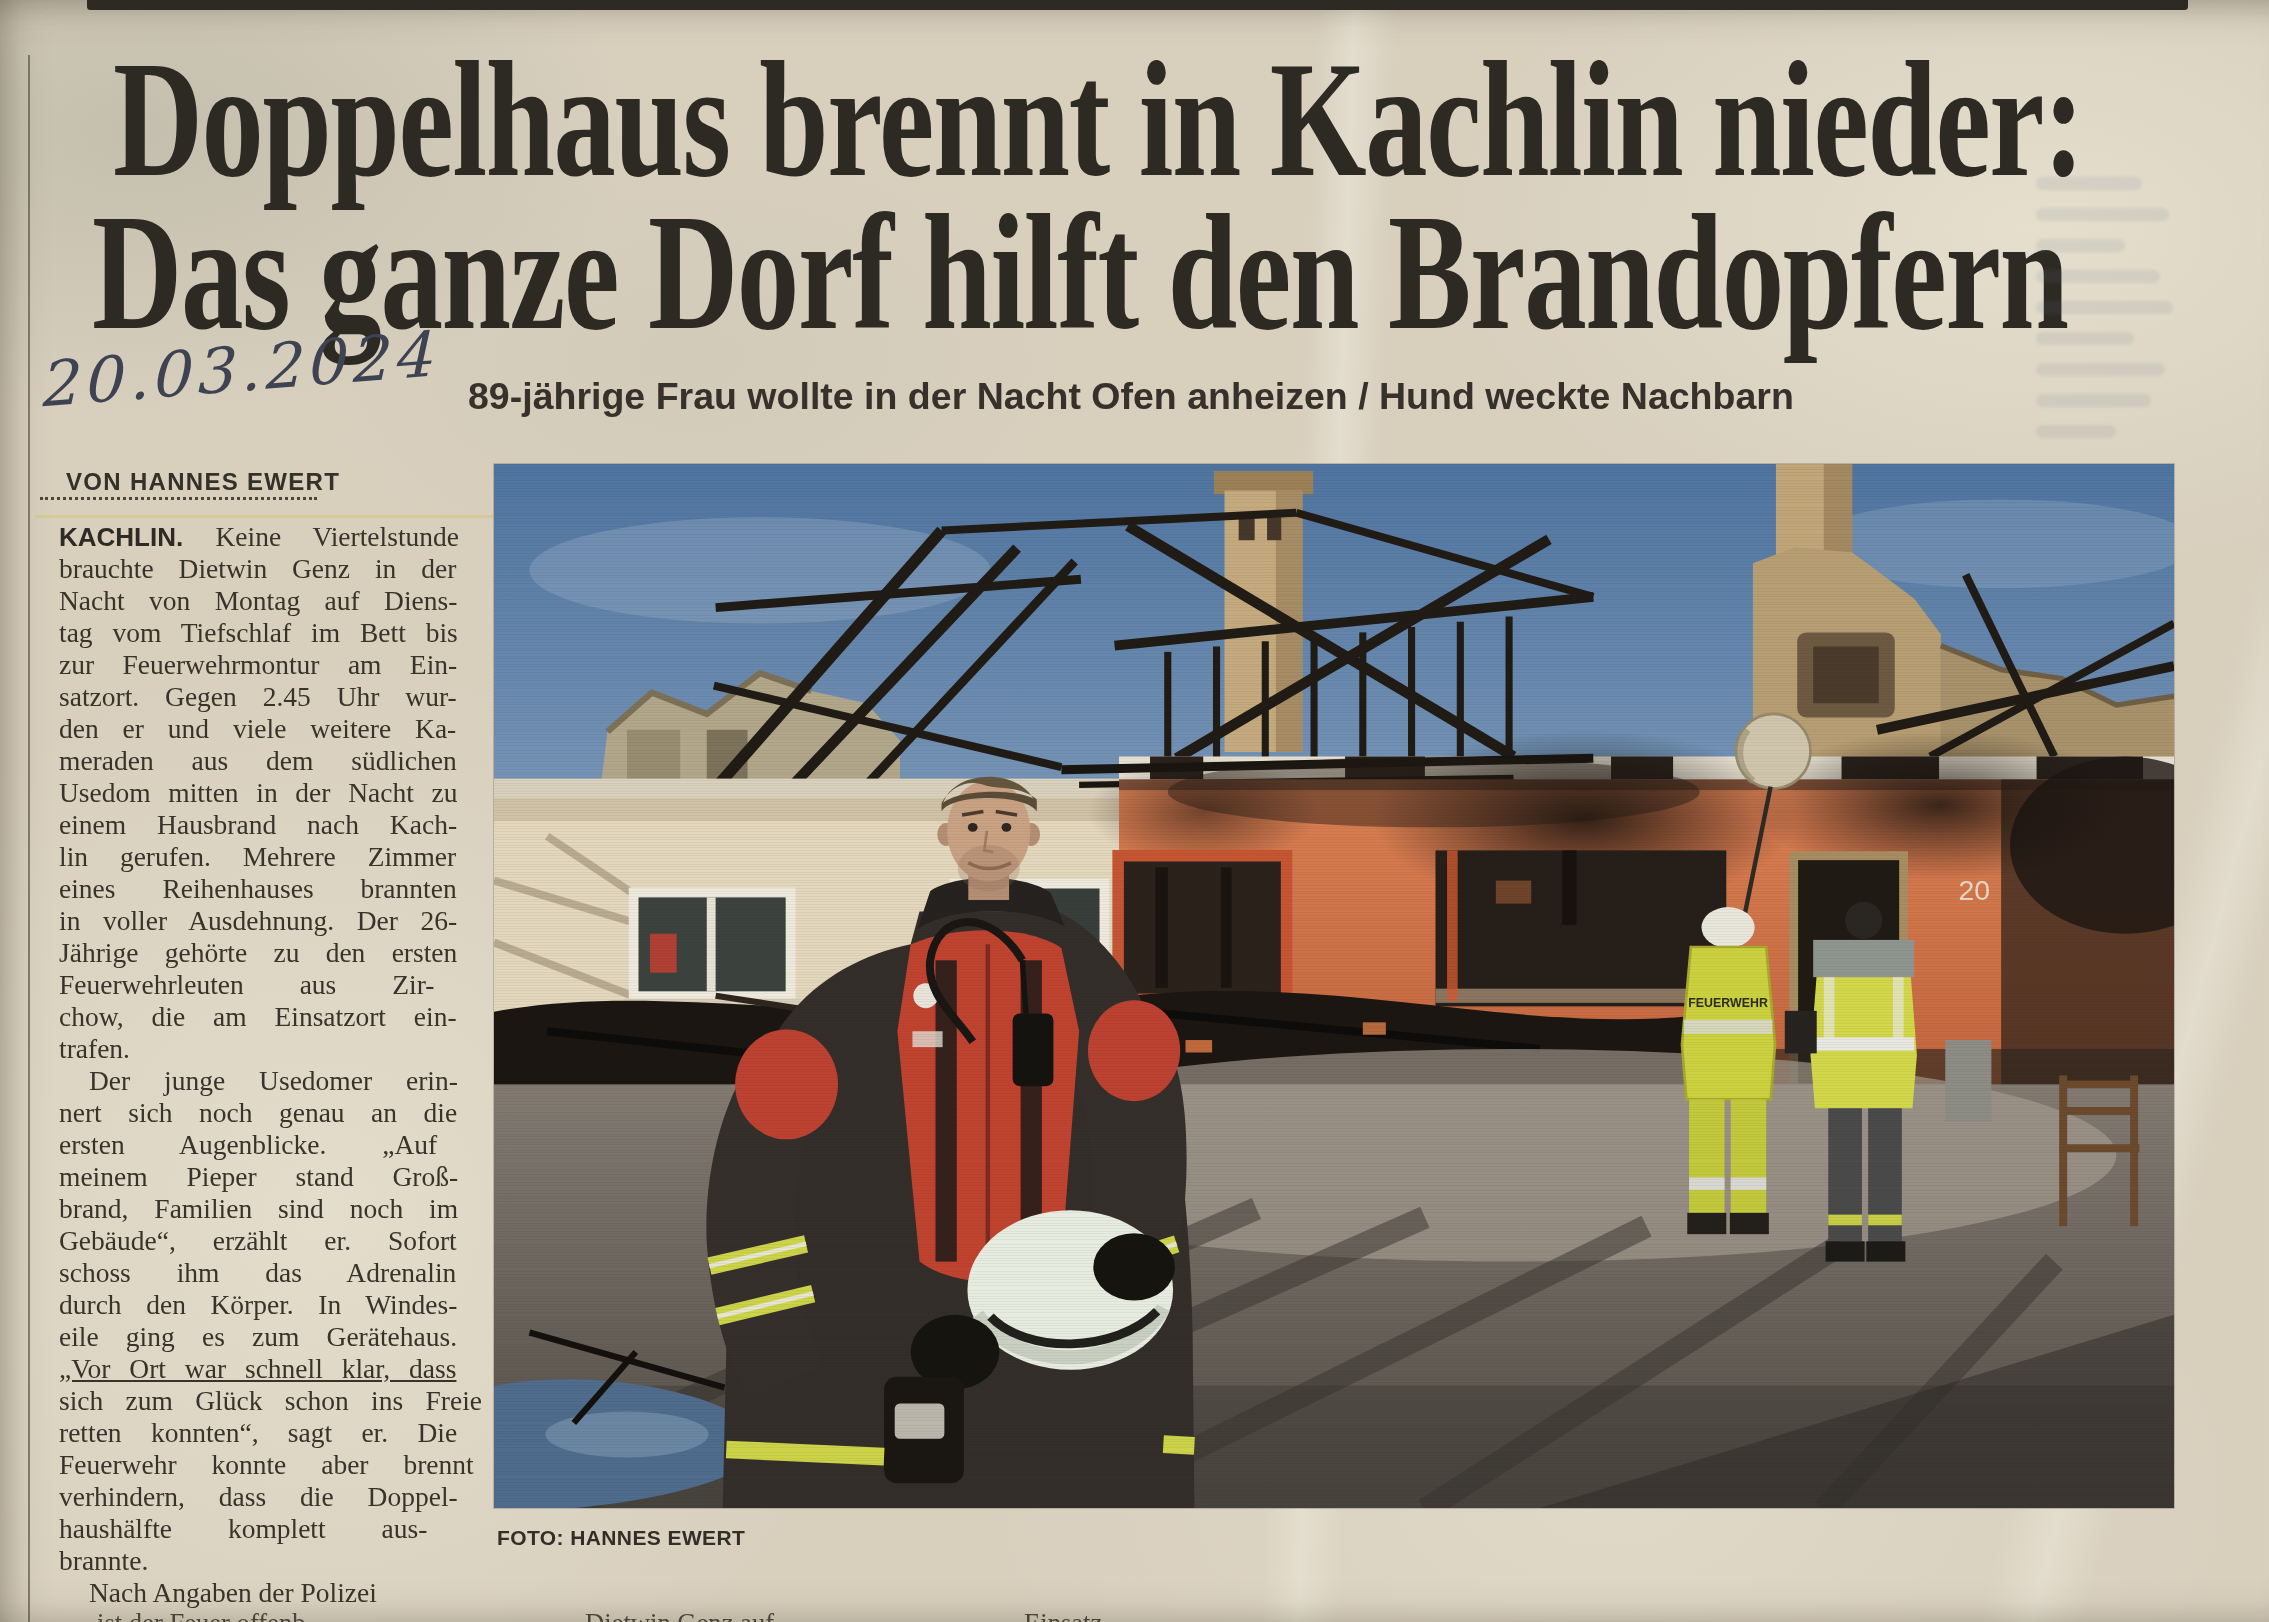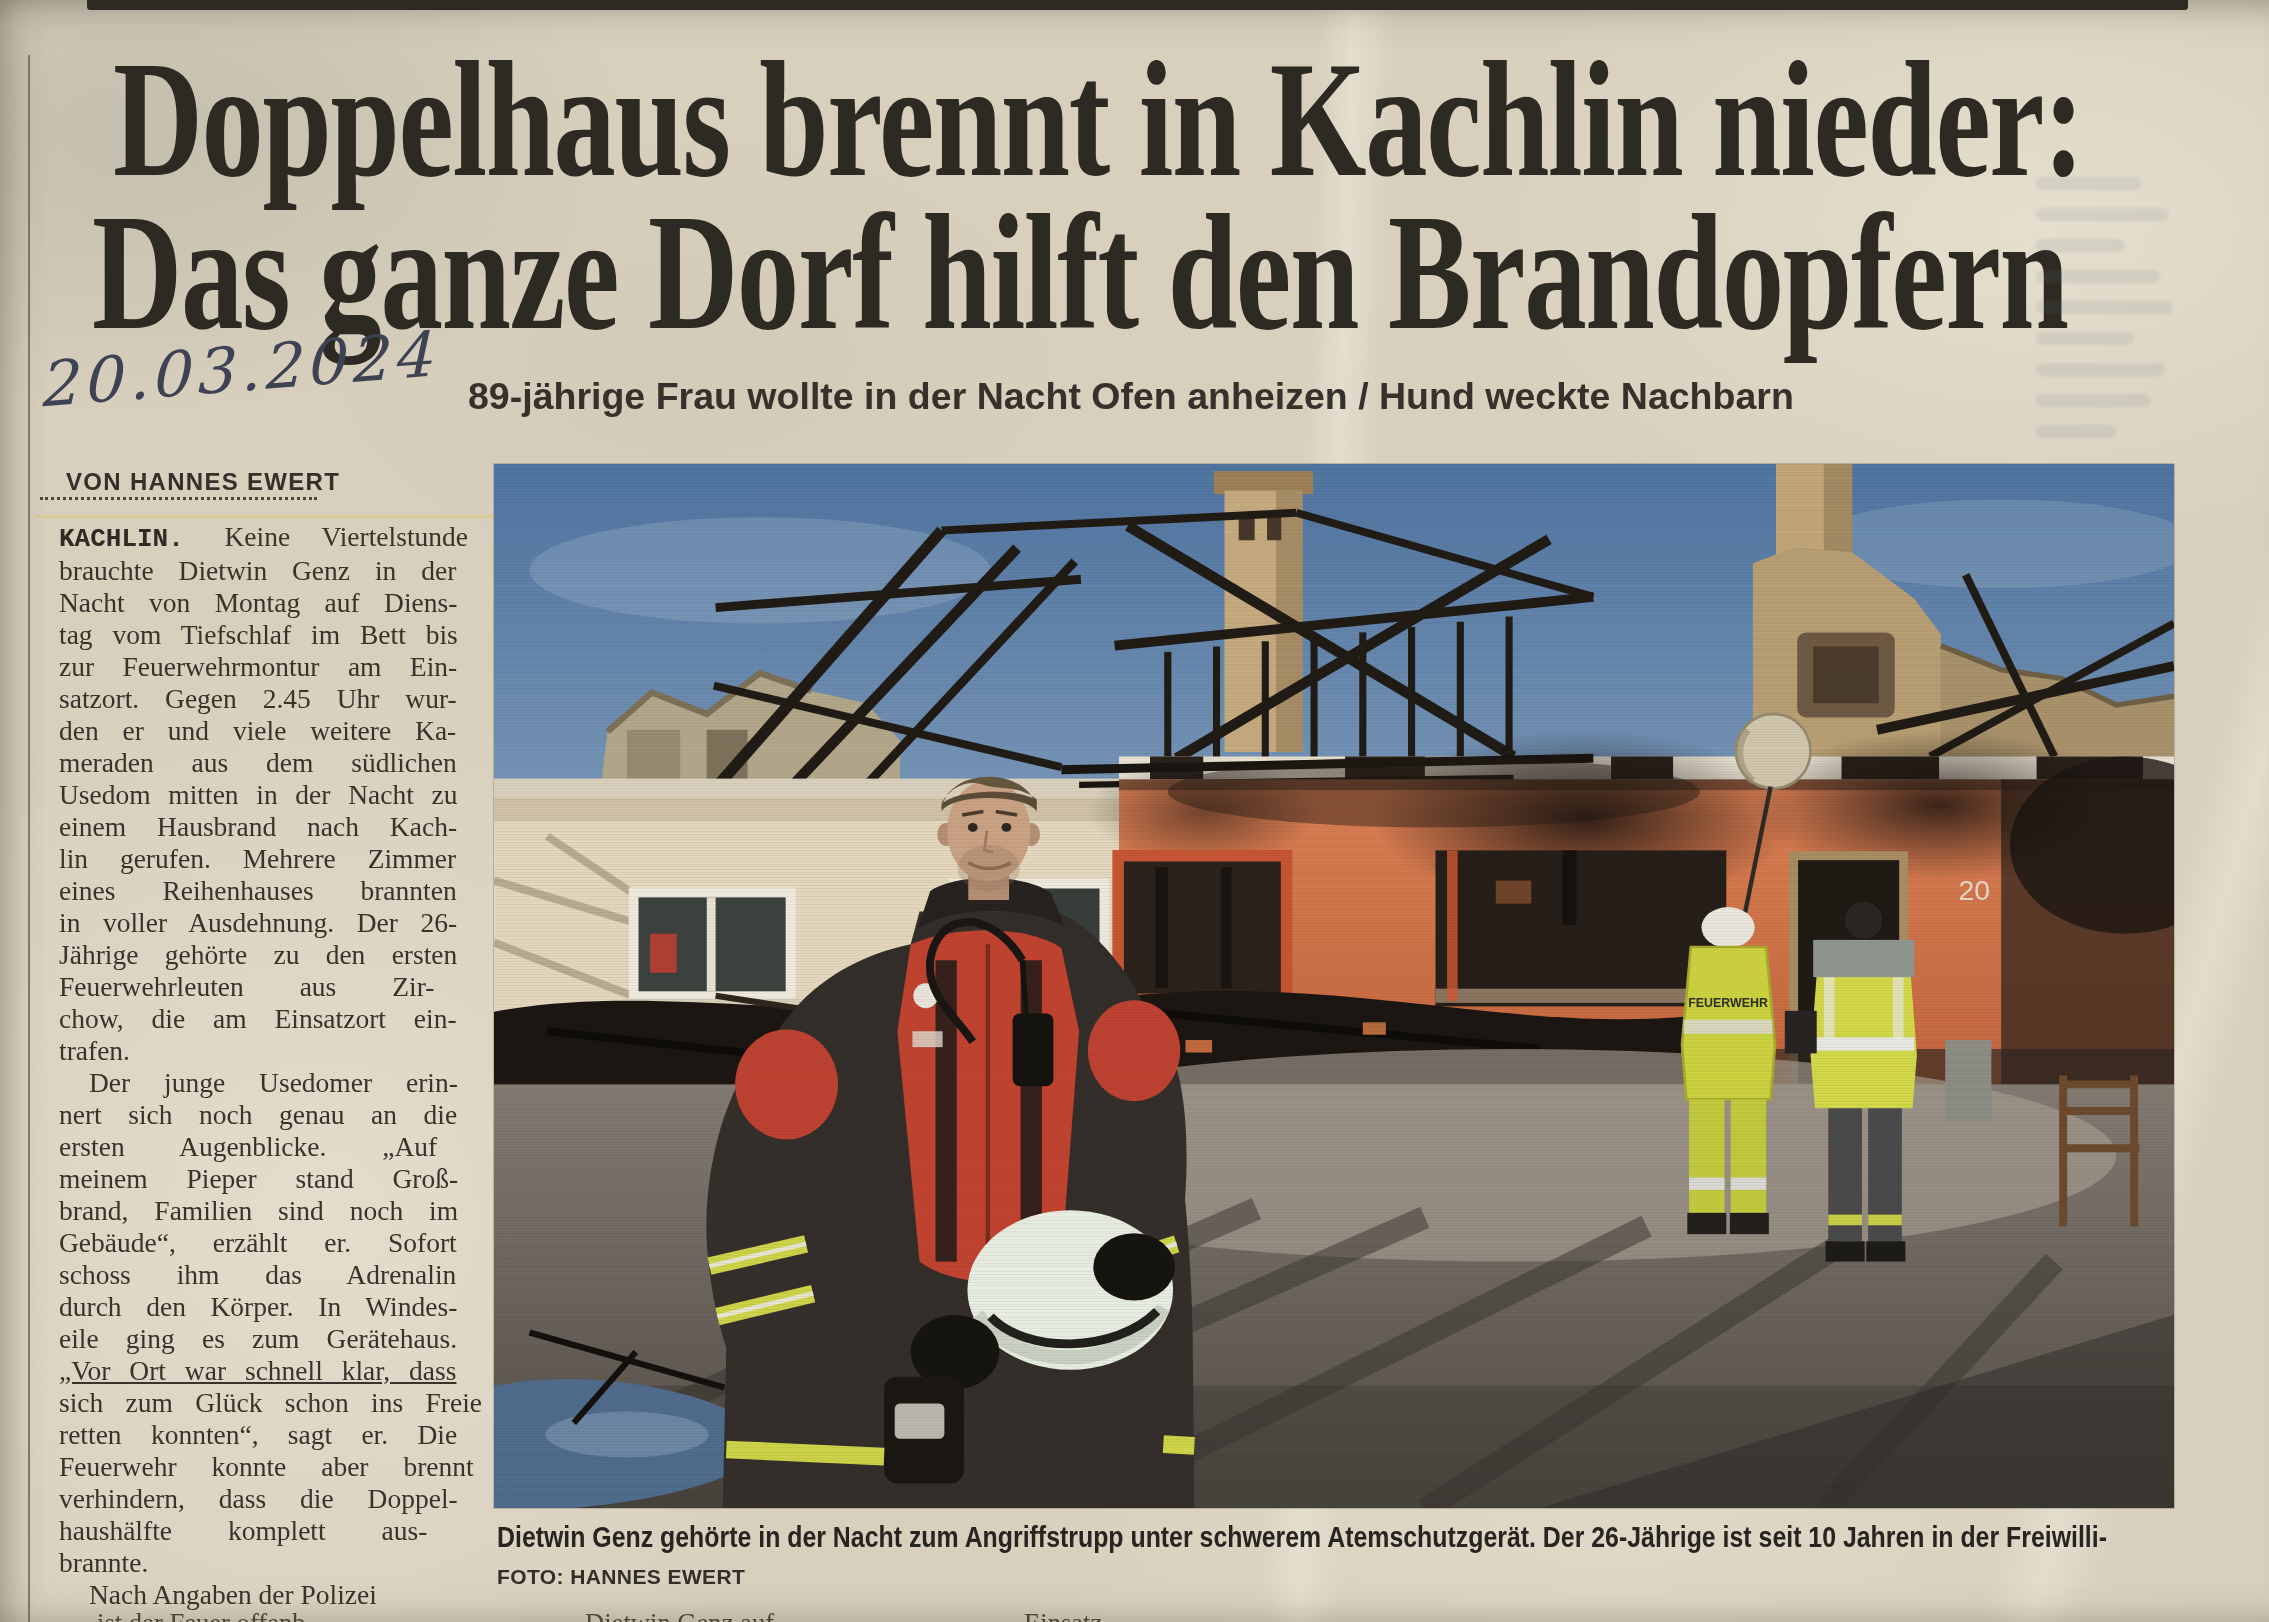--- a/index.html
+++ b/index.html
@@ -33,21 +33,21 @@
   .subheadline{left:468px;top:376px;font-family:"Liberation Sans", sans-serif;font-weight:bold;
     font-size:37px;color:#36312a;white-space:nowrap;}
   .byline{left:66px;top:468px;font-family:"Liberation Sans", sans-serif;font-weight:bold;
     font-size:24px;letter-spacing:1.3px;color:#34302a;white-space:nowrap;}
   .dotline{left:40px;top:497px;width:277px;height:0;border-bottom:3.5px dotted #4b463b;}
   .yellow-streak{left:35px;top:515px;width:461px;height:2.7px;background:rgba(214,192,76,.35);}
   .column{left:59px;top:521px;width:398px;font-size:27.5px;line-height:32px;color:#38332b;}
   .jline{white-space:nowrap;overflow:visible;}
   .jline.ind{padding-left:30px;}
   .jline span.t{white-space:nowrap;}
-  .lead{font-family:Liberation Mono, monospace;font-weight:bold;font-size:26px;color:#2e2a24;}
+  .lead{font-family:Liberation Sans, sans-serif;font-weight:bold;font-size:26px;color:#2e2a24;}
   .photo-wrap{left:494px;top:464px;width:1680px;height:1044px;background:#6c87a5;
     box-shadow:0 0 0 0.9px rgba(120,112,95,.4);}
   .photo-wrap svg{display:block;width:100%;height:100%;}
   .photo-overlay{left:494px;top:464px;width:1680px;height:1044px;pointer-events:none;
     background:repeating-linear-gradient(to bottom, rgba(20,16,10,.05) 0 0.9px, transparent 0.9px 2.7px),
       radial-gradient(ellipse 120% 100% at 50% 45%, transparent 70%, rgba(40,30,20,.18) 100%);}
   .caption{left:497px;top:1518px;width:1624px;font-family:"Liberation Sans", sans-serif;
     font-weight:bold;font-size:29px;line-height:39px;color:#28241f;}
   .cap1 span.t{display:inline-block;white-space:nowrap;}
   .cap-row{display:flex;justify-content:space-between;align-items:baseline;}
@@ -389,23 +389,20 @@
         <rect x="452" y="1060" width="56" height="40" rx="6" fill="#d8d4c8" opacity=".85"></rect>
 
         <path d="M262,1112 L440,1120" stroke="#cdd348" stroke-width="20"></path>
         <path d="M755,1106 L790,1108" stroke="#cdd348" stroke-width="20"></path>
       </g>
     </svg>
   </div>
   <div class="abs photo-overlay"></div>
 
   <div class="abs caption">
-    <div class="jline cap1">
-      <span class="t" style="display: inline-block; transform-origin: left top; transform: scaleX(0.857803);">Dietwin Genz gehörte in der Nacht zum Angriffstrupp unter schwerem Atemschutzgerät. Der 26-Jährige ist seit 10 Jahren in der Freiwilli-</span>
-    </div>
     <div class="cap-row">
       <span class="credit">FOTO: HANNES EWERT</span>
     </div>
   </div>
 
   <div class="abs cutoff" id="cutoff-line">
       <span style="left: 62px;">ist der Feuer offenb</span>
       <span style="left: 550px;">Dietwin Genz auf</span>
       <span style="left: 989px;">Einsatz</span>
     </div>

